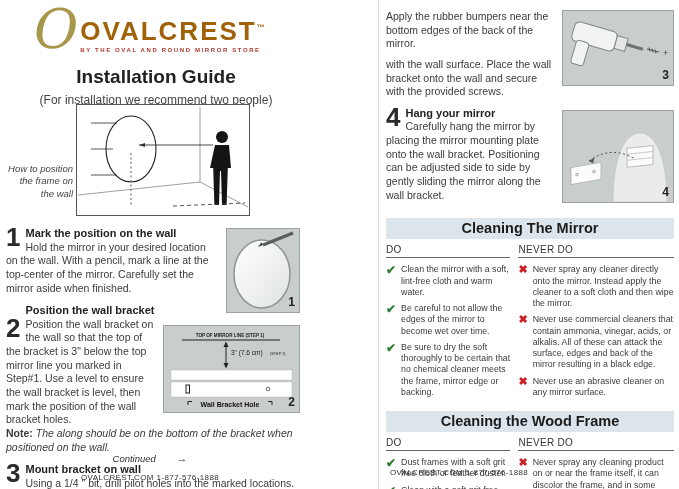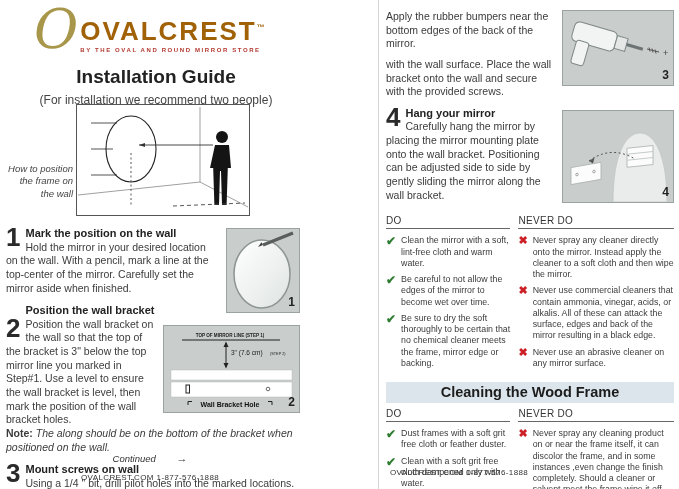--- a/index.html
+++ b/index.html
@@ -149,21 +149,21 @@
       <div class="step">
         <span class="num">2</span>
         <span class="step-h">Position the wall bracket</span><br>
         <span>Position the wall bracket on the wall so that the top of the bracket is 3" below the top mirror line you marked in Step#1. Use a level to ensure the wall bracket is level, then mark the position of the wall bracket holes.</span><br>
         <span class="note-label">Note:</span>
         <span class="note-text">The along should be on the bottom of the bracket when positioned on the wall.</span>
       </div>
 
       <div class="step">
         <span class="num">3</span>
-        <span class="step-h">Mount screws on wall</span><br>
+        <span class="step-h">Mount bracket on wall</span><br>
         <span>Using a 1/4 " bit, drill pilot holes into the marked locations. Insert the provided anchors until flush</span>
       </div>
     </div>
 
     <div class="continued">
       <span>Continued</span>
       <span class="arr">→</span>
     </div>
     <div class="footer-left">OVALCREST.COM  1-877-576-1888</div>
   </div>
@@ -214,20 +214,21 @@
       </div>
 
       <div class="step">
         <span class="num">4</span>
         <span class="step-h">Hang your mirror</span><br>
         <span>Carefully hang the mirror by placing the mirror mounting plate onto the wall bracket. Positioning can be adjusted side to side by gently sliding the mirror along the wall bracket.</span>
       </div>
       <div class="clear"></div>
     </div>
 
+    <div class="band">Cleaning The Mirror</div>
     <div class="cols">
       <div class="col-do">
         <div class="col-label">DO</div>
         <div class="item">
           <span class="check">✔</span>
           <span>Clean the mirror with a soft, lint-free cloth and warm water.</span>
         </div>
         <div class="item">
           <span class="check">✔</span>
           <span>Be careful to not allow the edges of the mirror to become wet over time.</span>

